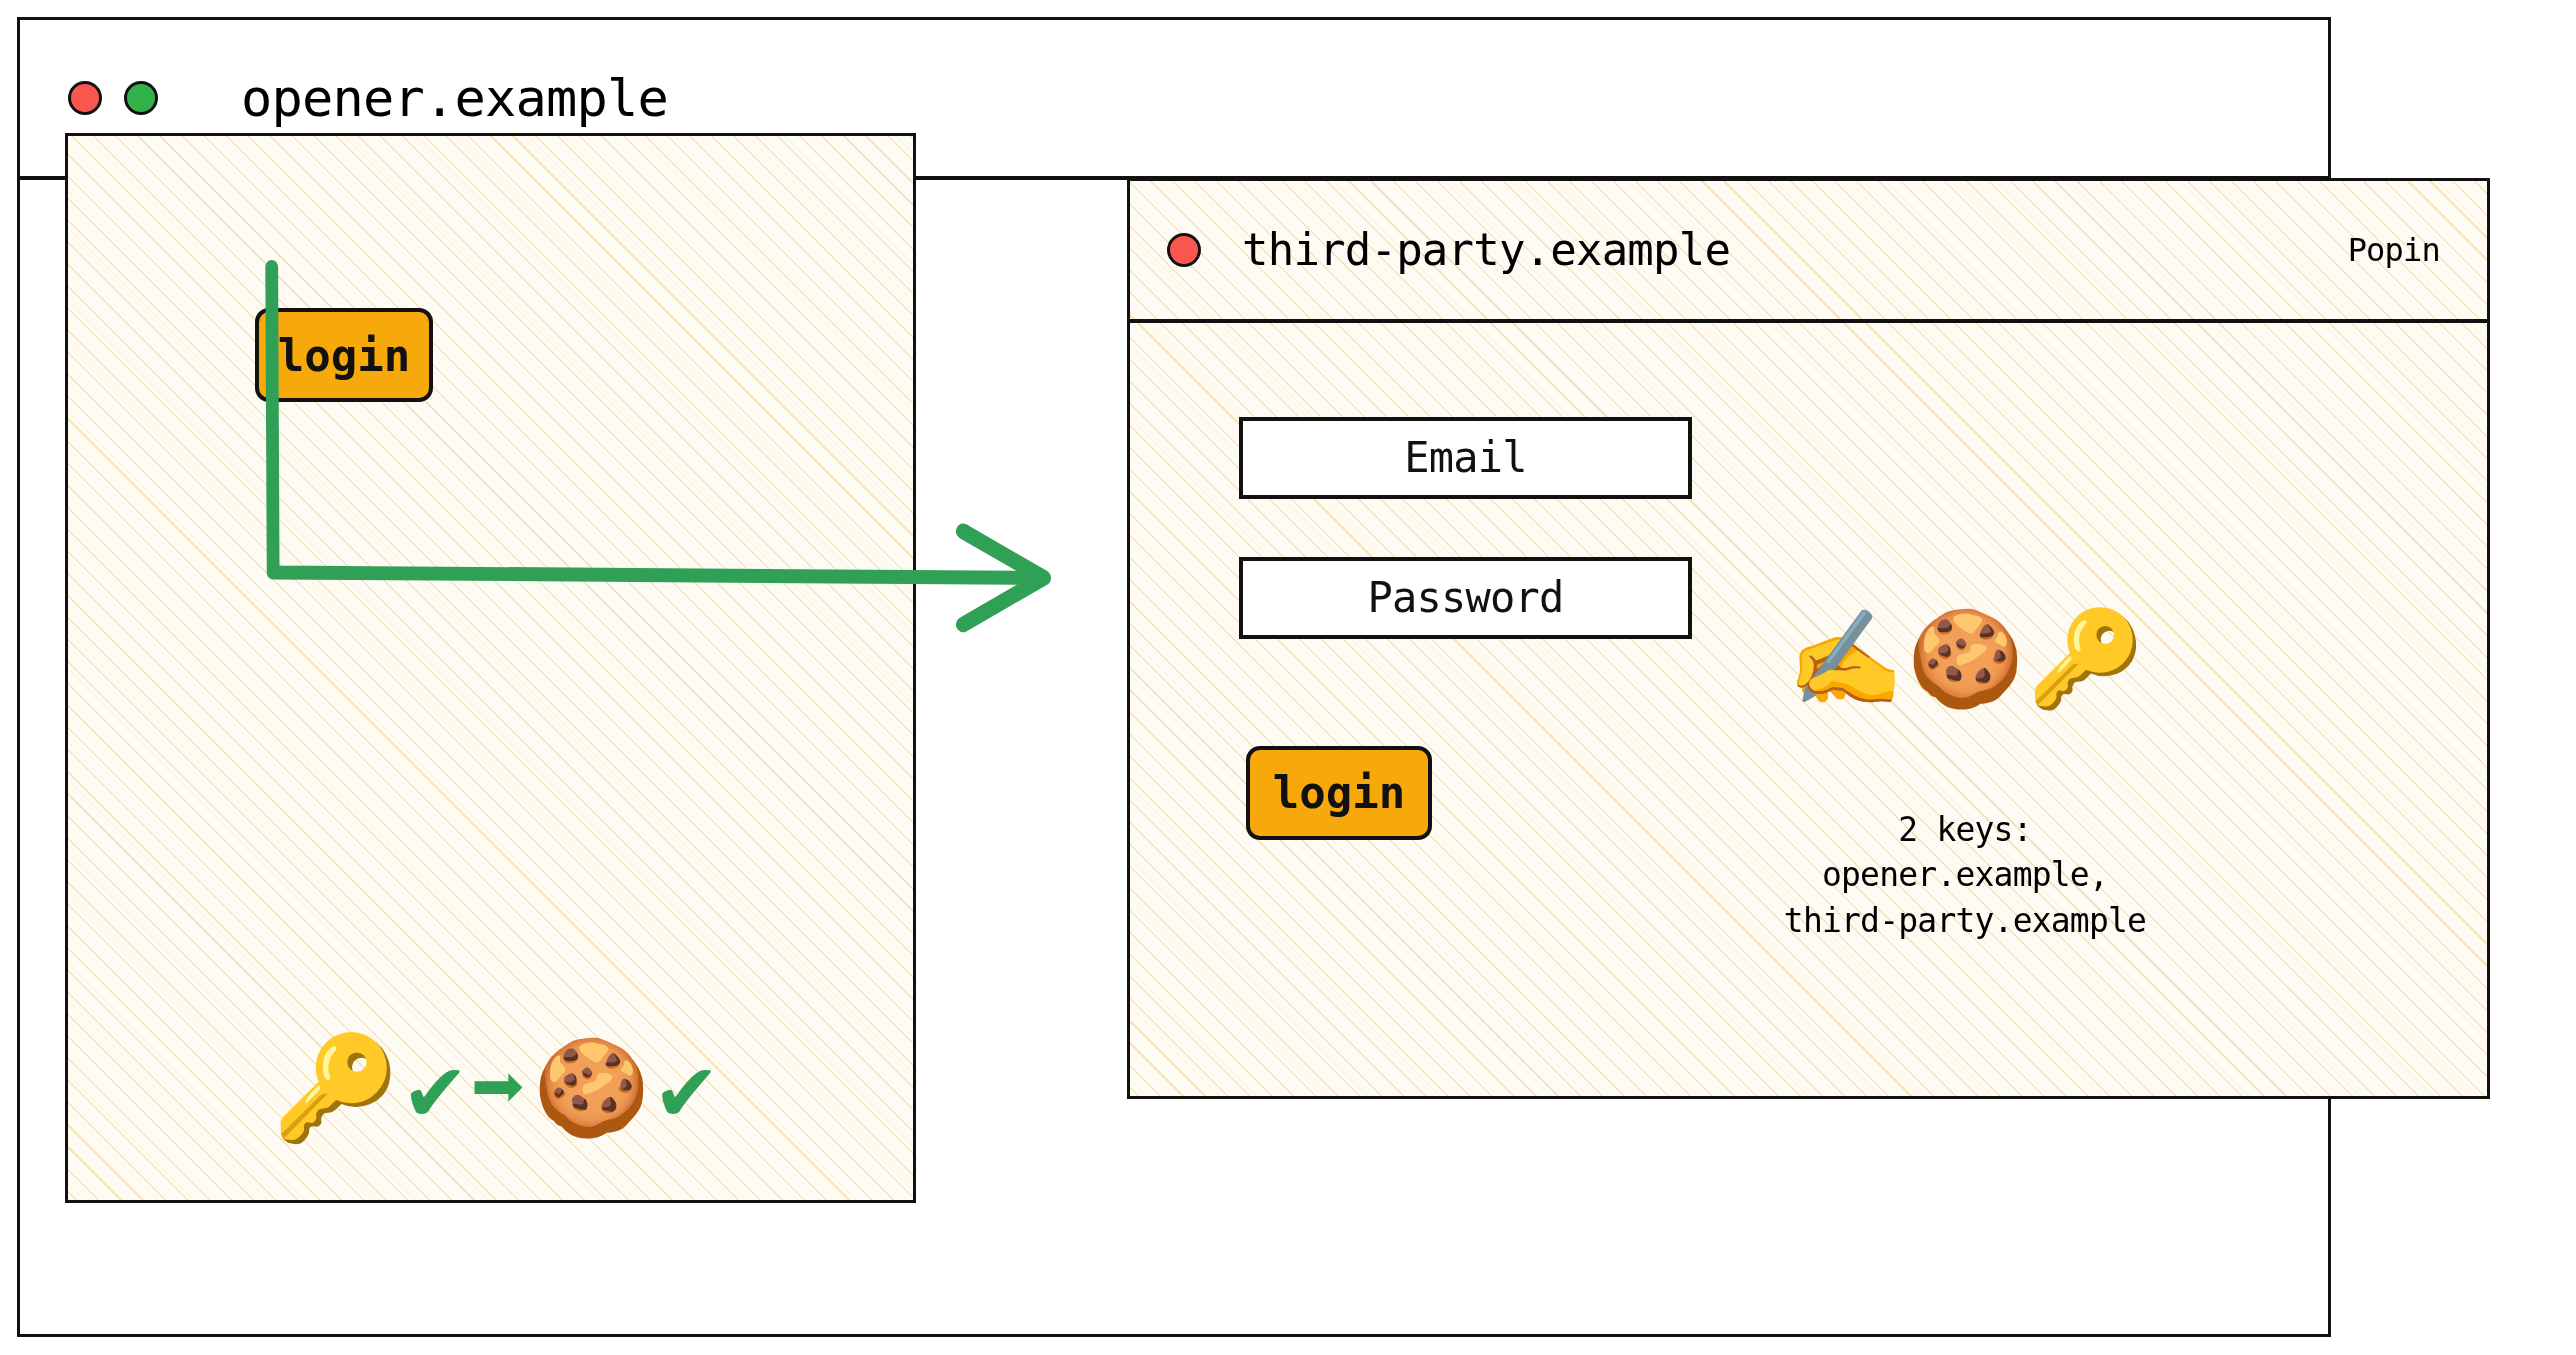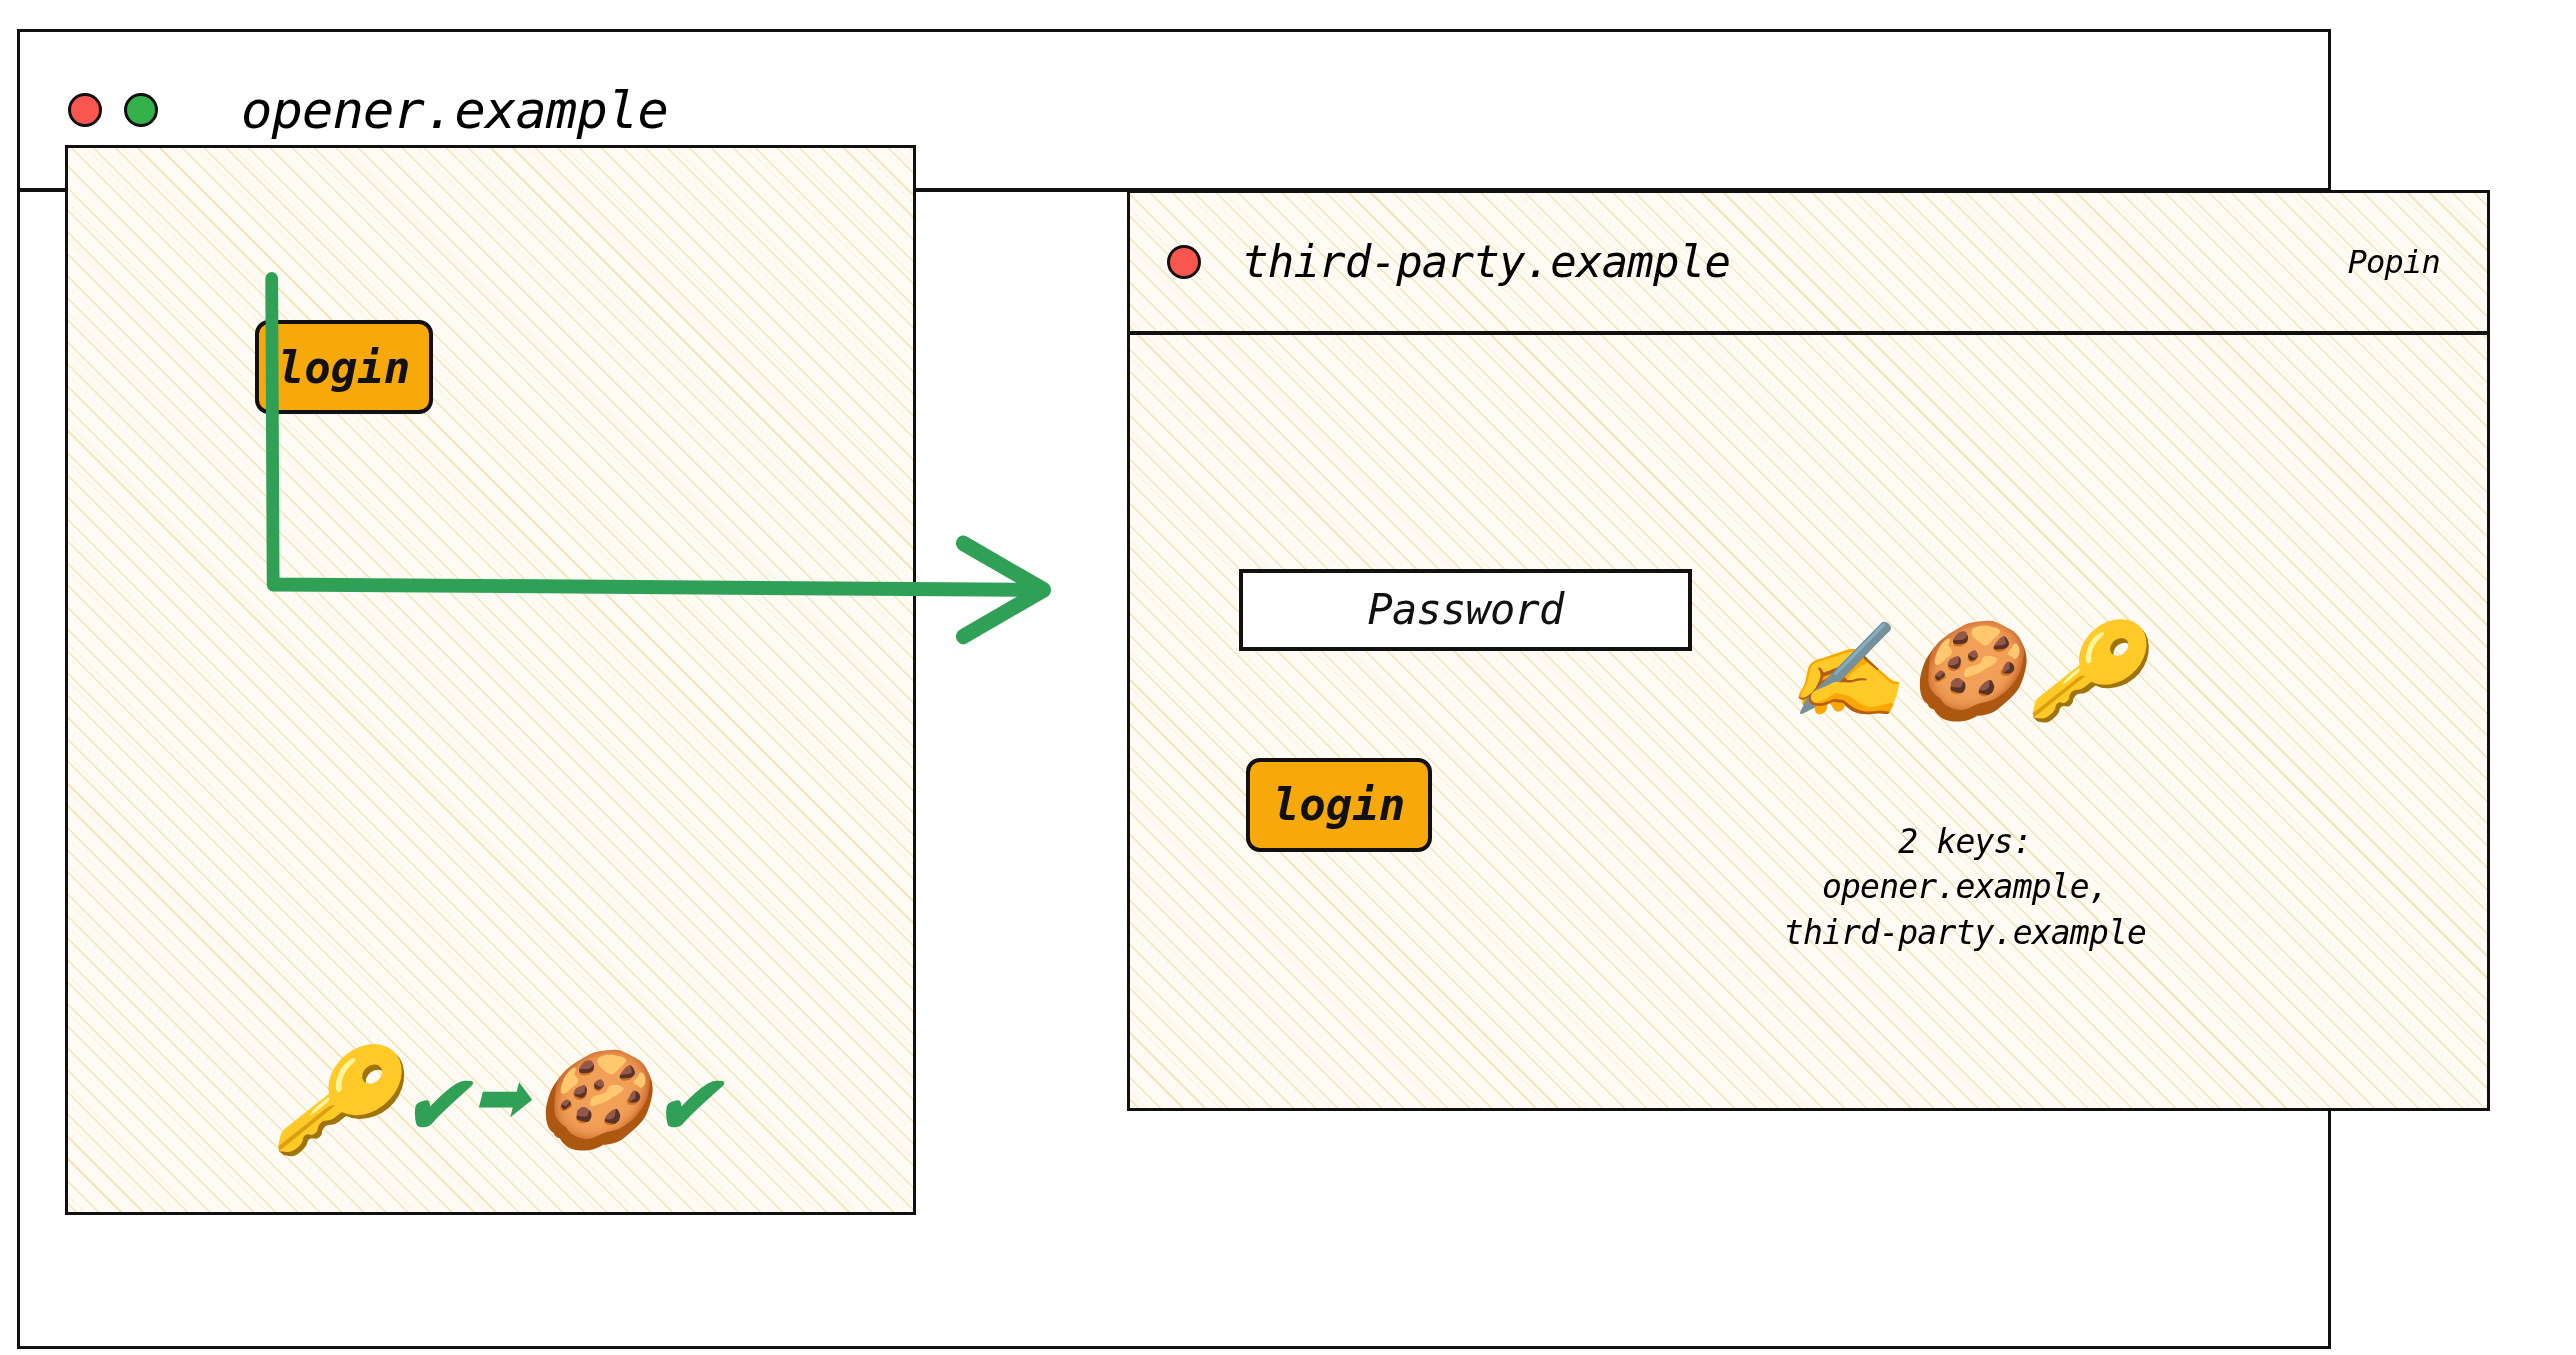--- a/index.html
+++ b/index.html
@@ -21,27 +21,26 @@
   .sketch {
     position: absolute;
     box-sizing: border-box;
     border: 3.9px solid #111111;
   }
 
   
   #browser-window {
     position: absolute;
     left: 17px;
-    top: 29px;
+    top: 17px;
     width: 2314px;
     height: 1320px;
     box-sizing: border-box;
     border: 3.9px solid #111111;
     background: #ffffff;
-    font-style: italic;
   }
 
   #title-bar {
     position: absolute;
     left: 0;
     top: 0;
     width: 100%;
     height: 160px;
     box-sizing: border-box;
     border-bottom: 4.7px solid #111111;
@@ -309,20 +308,21 @@
     <div class="sketch hatched" id="popin-window">
 
       <div id="popin-header">
         <span id="popin-dot"></span>
         <span id="popin-title">third-party.example</span>
         <span id="popin-kind">Popin</span>
       </div>
 
       <div id="popin-body">
 
+        <div class="field" id="field-email">Email</div>
 
         <div class="field" id="field-password">Password</div>
 
         <div class="btn-login" id="popin-login-button">login</div>
 
         <div id="popin-emoji-row">
           <span class="emoji-lg">✍️</span>
           <span class="emoji-lg">🍪</span>
           <span class="emoji-lg">🔑</span>
         </div>

